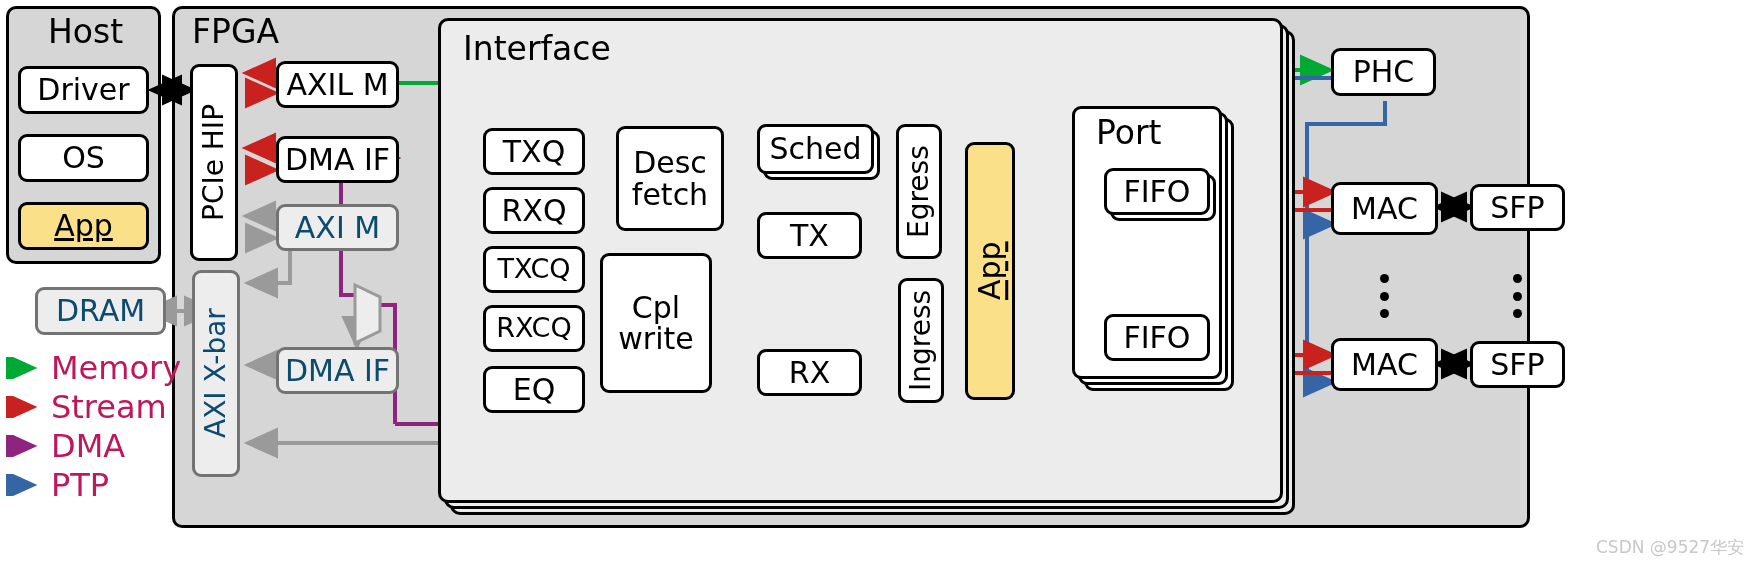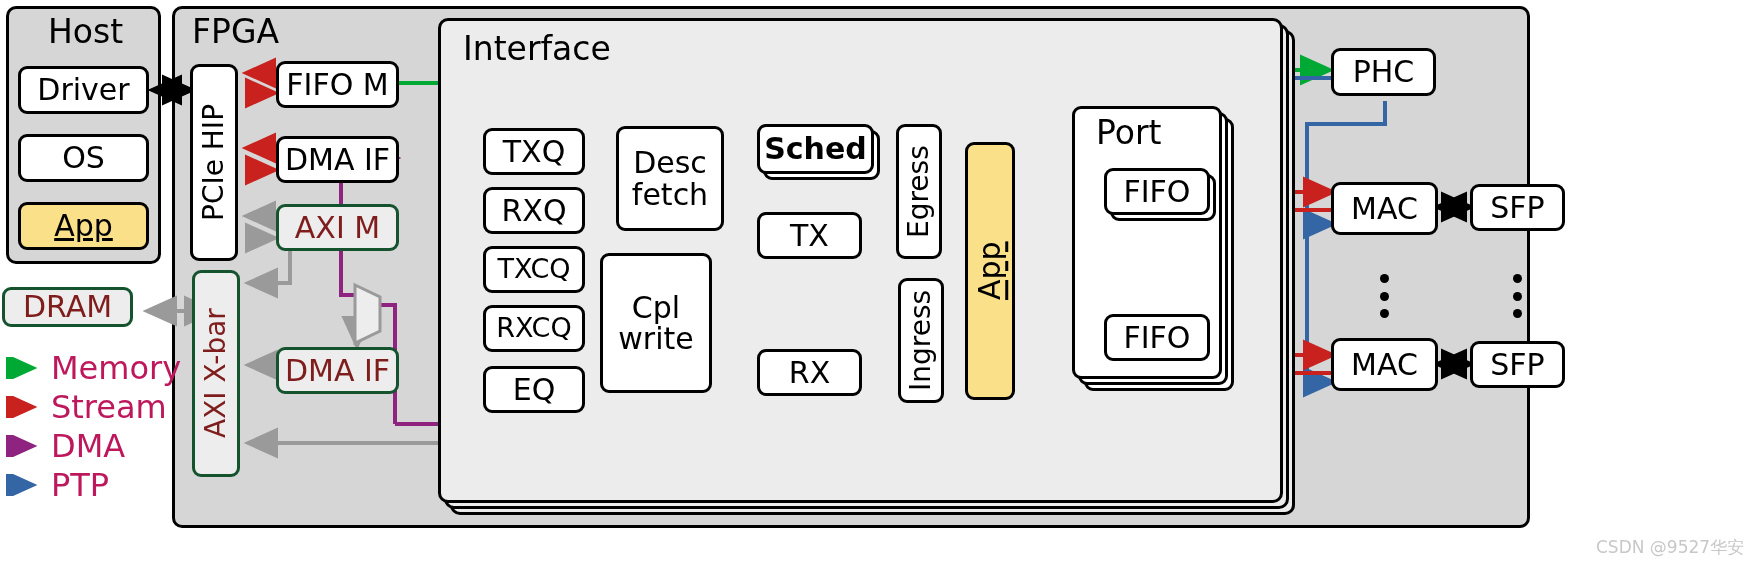--- a/index.html
+++ b/index.html
@@ -12,21 +12,21 @@
   .grey-box{background:#d6d6d6;border:3px solid #000;border-radius:10px;}
   .iface-box{background:#ececec;border:3px solid #000;border-radius:10px;}
 
   
   .node{position:absolute;box-sizing:border-box;background:#ffffff;border:3px solid #000;
         border-radius:9px;display:flex;align-items:center;justify-content:center;
         text-align:center;color:#000;font-size:30px;line-height:1.05;z-index:6;}
   .node.small{font-size:27px;}
   .node.vert{writing-mode:vertical-rl;transform:rotate(180deg);}
   .node.app{background:#fbe08a;text-decoration:underline;}
-  .node.ghost{border:3px solid #14532d;background:#ededed;color:#7f1d1d;}
+  .node.ghost{border:3px solid #737373;background:#ededed;color:#0c4a6e;}
 
   .container-label{position:absolute;font-size:33px;color:#000;z-index:7;white-space:nowrap;}
 
   
   .stack{position:absolute;box-sizing:border-box;background:#fff;border:3px solid #000;
          border-radius:9px;z-index:4;}
 
   .legend{position:absolute;z-index:9;}
   .legend-row{display:flex;align-items:center;height:39px;}
   .legend-text{font-size:32px;color:#be185d;margin-left:7px;line-height:1;}
@@ -188,42 +188,42 @@
       <path d="M1035,314 L1060,326 L1060,366 L1035,378 z" fill="#fff" stroke="#000" stroke-width="3"></path>
 
       <path d="M355,285 L380,297 L380,331 L355,343 z" fill="#ededed" stroke="#9a9a9a" stroke-width="3"></path>
     </g>
   </svg>
 
   <div class="node" style="left:18px;top:66px;width:131px;height:48px;">Driver</div>
   <div class="node" style="left:18px;top:134px;width:131px;height:48px;">OS</div>
   <div class="node app" style="left:18px;top:202px;width:131px;height:48px;">App</div>
 
-  <div class="node ghost" style="left:2px;top:287px;width:131px;height:40px;">DRAM</div>
+  <div class="node ghost" style="left:35px;top:287px;width:131px;height:48px;">DRAM</div>
 
   <div class="node vert" style="left:190px;top:64px;width:48px;height:197px;font-size:28px;">PCIe HIP</div>
-  <div class="node" style="left:276px;top:61px;width:123px;height:47px;">FIFO M</div>
+  <div class="node" style="left:276px;top:61px;width:123px;height:47px;">AXIL M</div>
   <div class="node" style="left:276px;top:136px;width:123px;height:47px;">DMA IF</div>
   <div class="node ghost" style="left:276px;top:204px;width:123px;height:47px;">AXI M</div>
   <div class="node ghost vert" style="left:192px;top:270px;width:48px;height:207px;font-size:28px;">AXI X-bar</div>
   <div class="node ghost" style="left:276px;top:347px;width:123px;height:47px;">DMA IF</div>
 
   <div class="node" style="left:483px;top:128px;width:102px;height:47px;">TXQ</div>
   <div class="node" style="left:483px;top:187px;width:102px;height:47px;">RXQ</div>
   <div class="node small" style="left:483px;top:246px;width:102px;height:47px;">TXCQ</div>
   <div class="node small" style="left:483px;top:305px;width:102px;height:47px;">RXCQ</div>
   <div class="node" style="left:483px;top:366px;width:102px;height:47px;">EQ</div>
 
   <div class="node" style="left:616px;top:126px;width:108px;height:105px;white-space:pre-line;">Desc
 fetch</div>
   <div class="node" style="left:600px;top:253px;width:112px;height:140px;white-space:pre-line;">Cpl
 write</div>
 
   <div class="stack" style="left:763px;top:130px;width:117px;height:50px;"></div>
-  <div class="node" style="left:757px;top:124px;width:117px;height:50px;font-weight:bold;">Sched</div>
+  <div class="node" style="left:757px;top:124px;width:117px;height:50px;">Sched</div>
   <div class="node" style="left:757px;top:212px;width:105px;height:47px;">TX</div>
   <div class="node" style="left:757px;top:349px;width:105px;height:47px;">RX</div>
 
   <div class="node vert" style="left:896px;top:124px;width:46px;height:135px;font-size:28px;">Egress</div>
   <div class="node app vert" style="left:965px;top:142px;width:50px;height:258px;font-size:30px;">App</div>
   <div class="node vert" style="left:898px;top:278px;width:46px;height:125px;font-size:28px;">Ingress</div>
 
   <div class="stack" style="left:1110px;top:174px;width:106px;height:47px;z-index:5;"></div>
   <div class="node" style="left:1104px;top:168px;width:106px;height:47px;z-index:6;">FIFO</div>
   <div class="node" style="left:1104px;top:314px;width:106px;height:47px;z-index:6;">FIFO</div>

